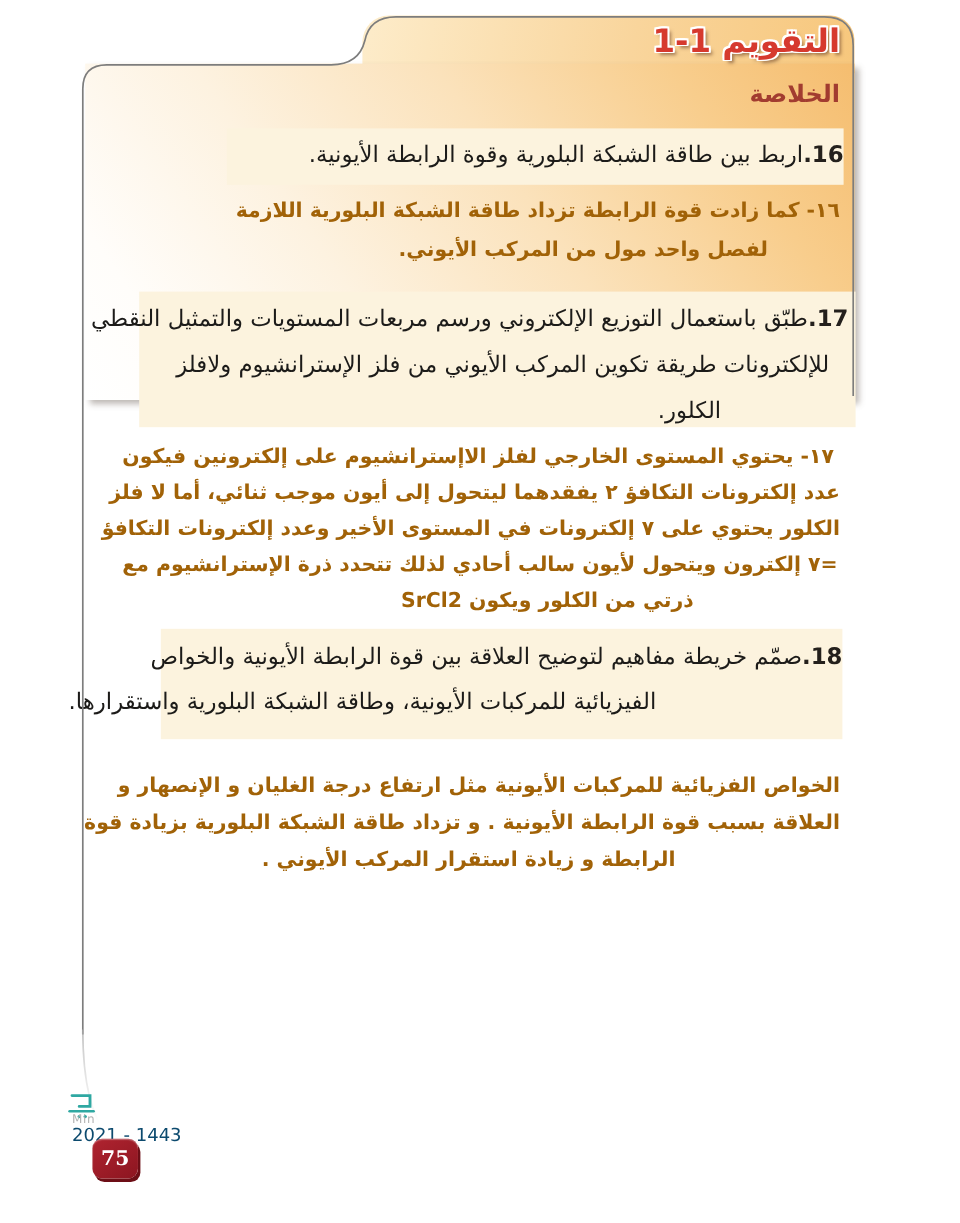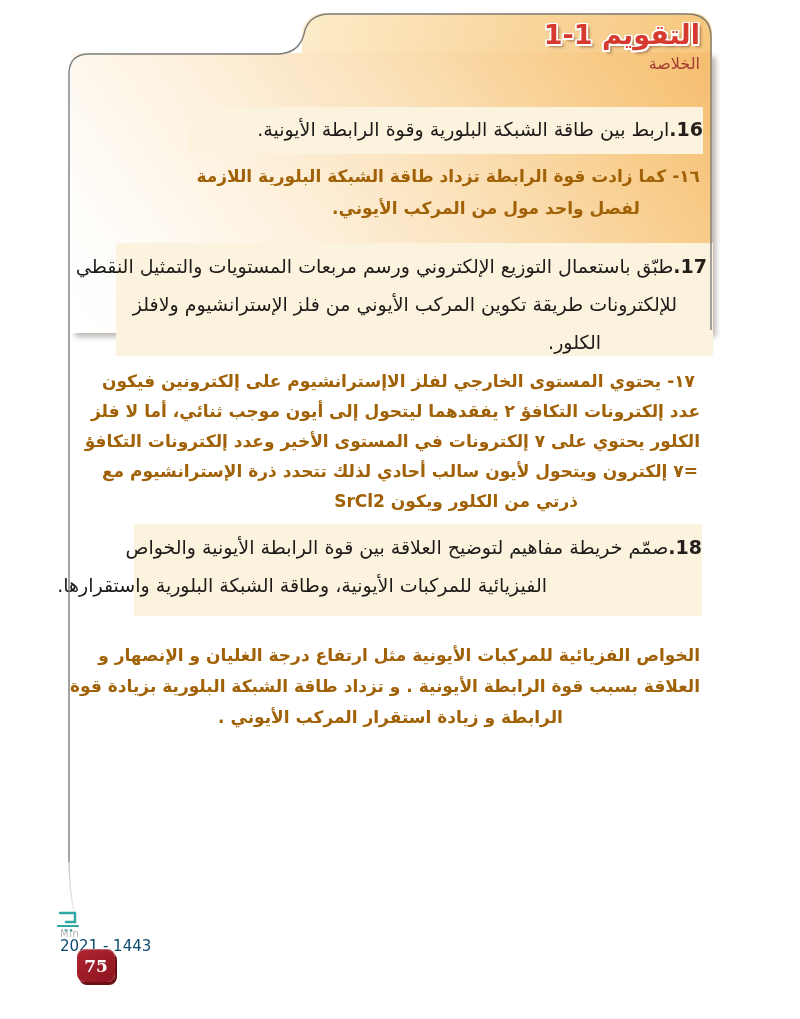--- a/index.html
+++ b/index.html
@@ -12,21 +12,21 @@
        z-index:1;}
   .panel{position:absolute;left:71px;top:53px;width:641px;height:280px;
        background:linear-gradient(235deg,#f5bd6f 0%,#f8cd8c 18%,#fbe2bb 42%,#fdf2e0 66%,#fffdfa 88%,#ffffff 100%);
        box-shadow:4px 4px 5px rgba(110,100,90,.45);
        z-index:1;}
   .hdr{position:absolute;left:420px;top:18px;width:280px;text-align:right;z-index:3;}
   .hdr-title{font-size:27px;font-weight:bold;color:#d6392e;line-height:34px;
        text-shadow:-1.5px -1.5px 0 #fff,1.5px -1.5px 0 #fff,-1.5px 1.5px 0 #fff,1.5px 1.5px 0 #fff,
                    -1.5px 0 0 #fff,1.5px 0 0 #fff,0 -1.5px 0 #fff,0 1.5px 0 #fff,
                    3px 3px 3px rgba(90,50,30,.55);}
-  .hdr-sub{font-size:16px;font-weight:normal;color:#a23c30;line-height:22px;margin-top:1px;}
+  .hdr-sub{font-size:20px;font-weight:bold;color:#a23c30;line-height:22px;margin-top:15px;}
   
   .qbox{position:absolute;background:#fcf3de;z-index:2;color:#1c1b19;}
   .q-line{font-size:19px;line-height:38px;white-space:nowrap;text-align:right;}
   .qnum{font-weight:bold;color:#24201c;margin-top:10px;}
   .q16{left:189px;top:107px;width:514px;height:44px;padding-top:3px;}
   .q17{left:116px;top:243px;width:597px;height:109px;padding-top:4px;}
   .q18{left:134px;top:524px;width:568px;height:88px;padding-top:4px;}
   
   .ans{position:absolute;z-index:3;color:#a16207;font-weight:bold;}
   .a-line{font-size:17px;white-space:nowrap;text-align:right;}
@@ -67,21 +67,21 @@
     <div class="q-line"><span class="qnum">16.</span><span>اربط بين طاقة الشبكة البلورية وقوة الرابطة الأيونية.</span></div>
   </div>
 
   <div class="ans a16" dir="rtl">
     <div class="a-line" style="padding-right:3px">١٦- كما زادت قوة الرابطة تزداد طاقة الشبكة البلورية اللازمة</div>
     <div class="a-line" style="padding-right:63px">لفصل واحد مول من المركب الأيوني.</div>
   </div>
 
   <div class="qbox q17" dir="rtl">
     <div class="q-line" style="padding-right:6px"><span class="qnum">17.</span><span>طبّق باستعمال التوزيع الإلكتروني ورسم مربعات المستويات والتمثيل النقطي</span></div>
-    <div class="q-line" style="padding-right:36px">للإلكترونات طريقة تكوين المركب الأيوني من فلز الإسترانشيوم ولافلز</div>
+    <div class="q-line" style="padding-right:22px">للإلكترونات طريقة تكوين المركب الأيوني من فلز الإسترانشيوم ولافلز</div>
     <div class="q-line" style="padding-right:112px">الكلور.</div>
   </div>
 
   <div class="ans a17" dir="rtl">
     <div class="a-line" style="padding-right:8px">١٧- يحتوي المستوى الخارجي لفلز الاإسترانشيوم على إلكترونين فيكون</div>
     <div class="a-line" style="padding-right:3px">عدد إلكترونات التكافؤ ٢ يفقدهما ليتحول إلى أيون موجب ثنائي، أما لا فلز</div>
     <div class="a-line" style="padding-right:3px">الكلور يحتوي على ٧ إلكترونات في المستوى الأخير وعدد إلكترونات التكافؤ</div>
     <div class="a-line" style="padding-right:5px">=٧ إلكترون ويتحول لأيون سالب أحادي لذلك تتحدد ذرة الإسترانشيوم مع</div>
     <div class="a-line" style="padding-right:125px">ذرتي من الكلور ويكون SrCl2</div>
   </div>

